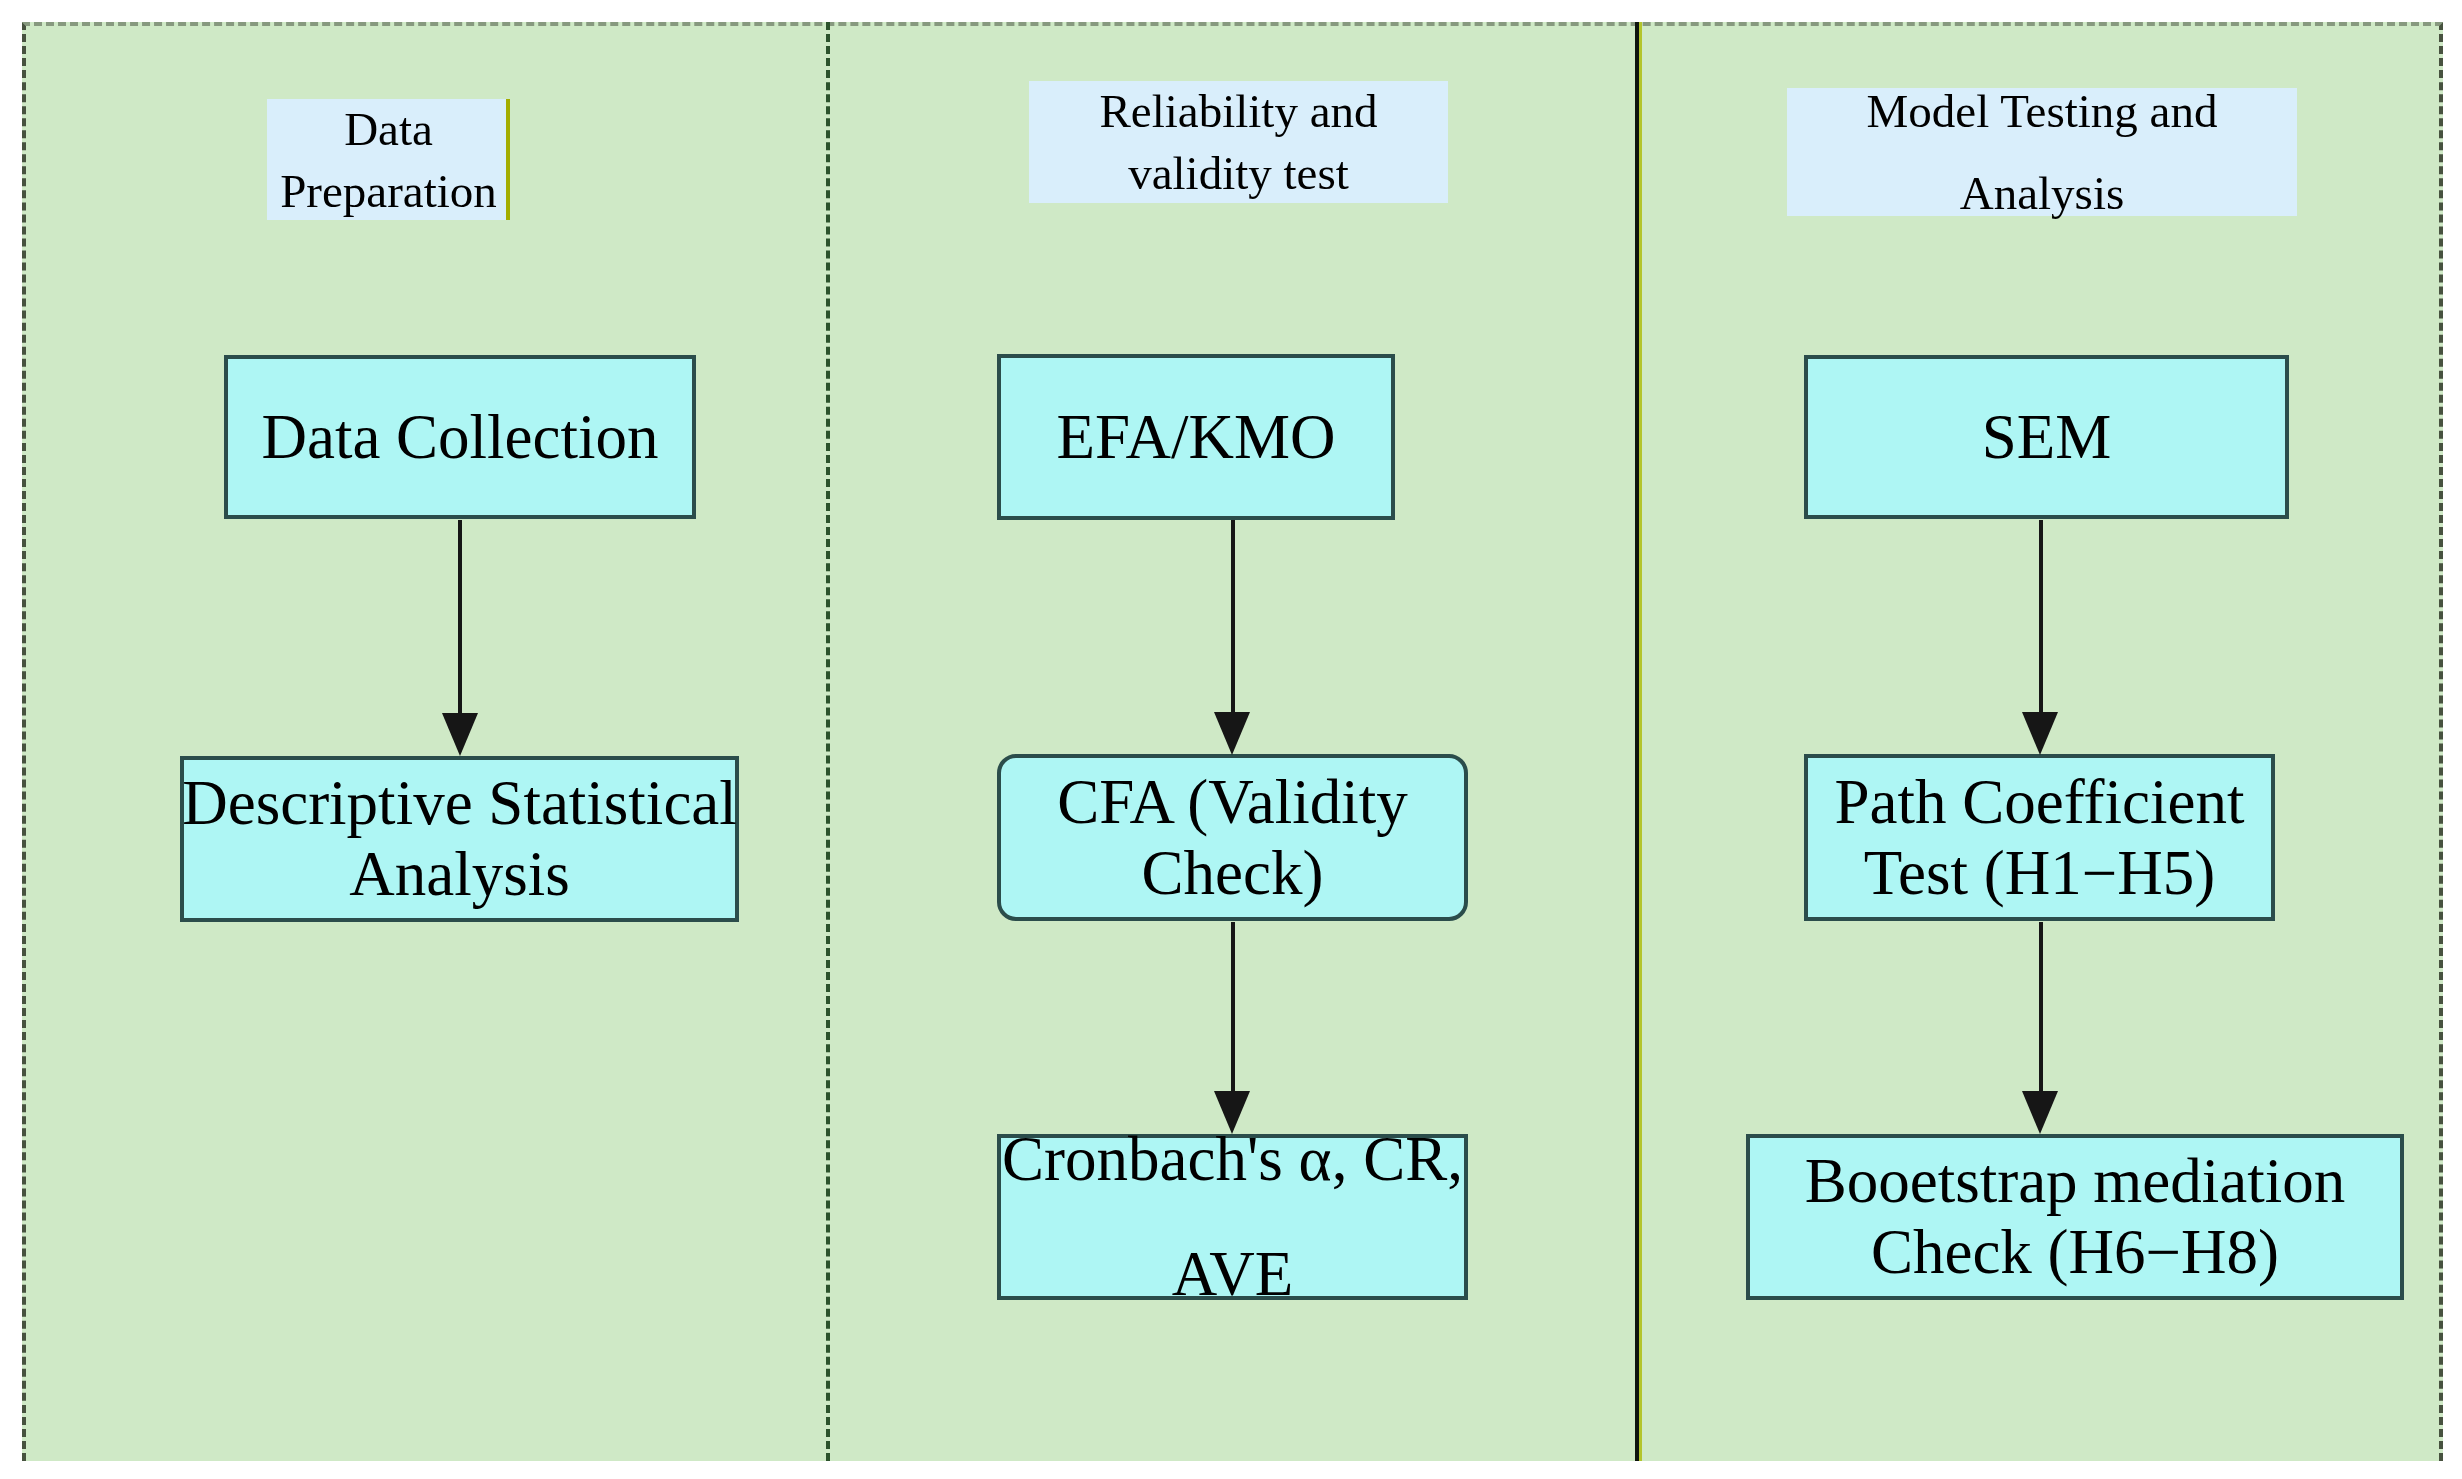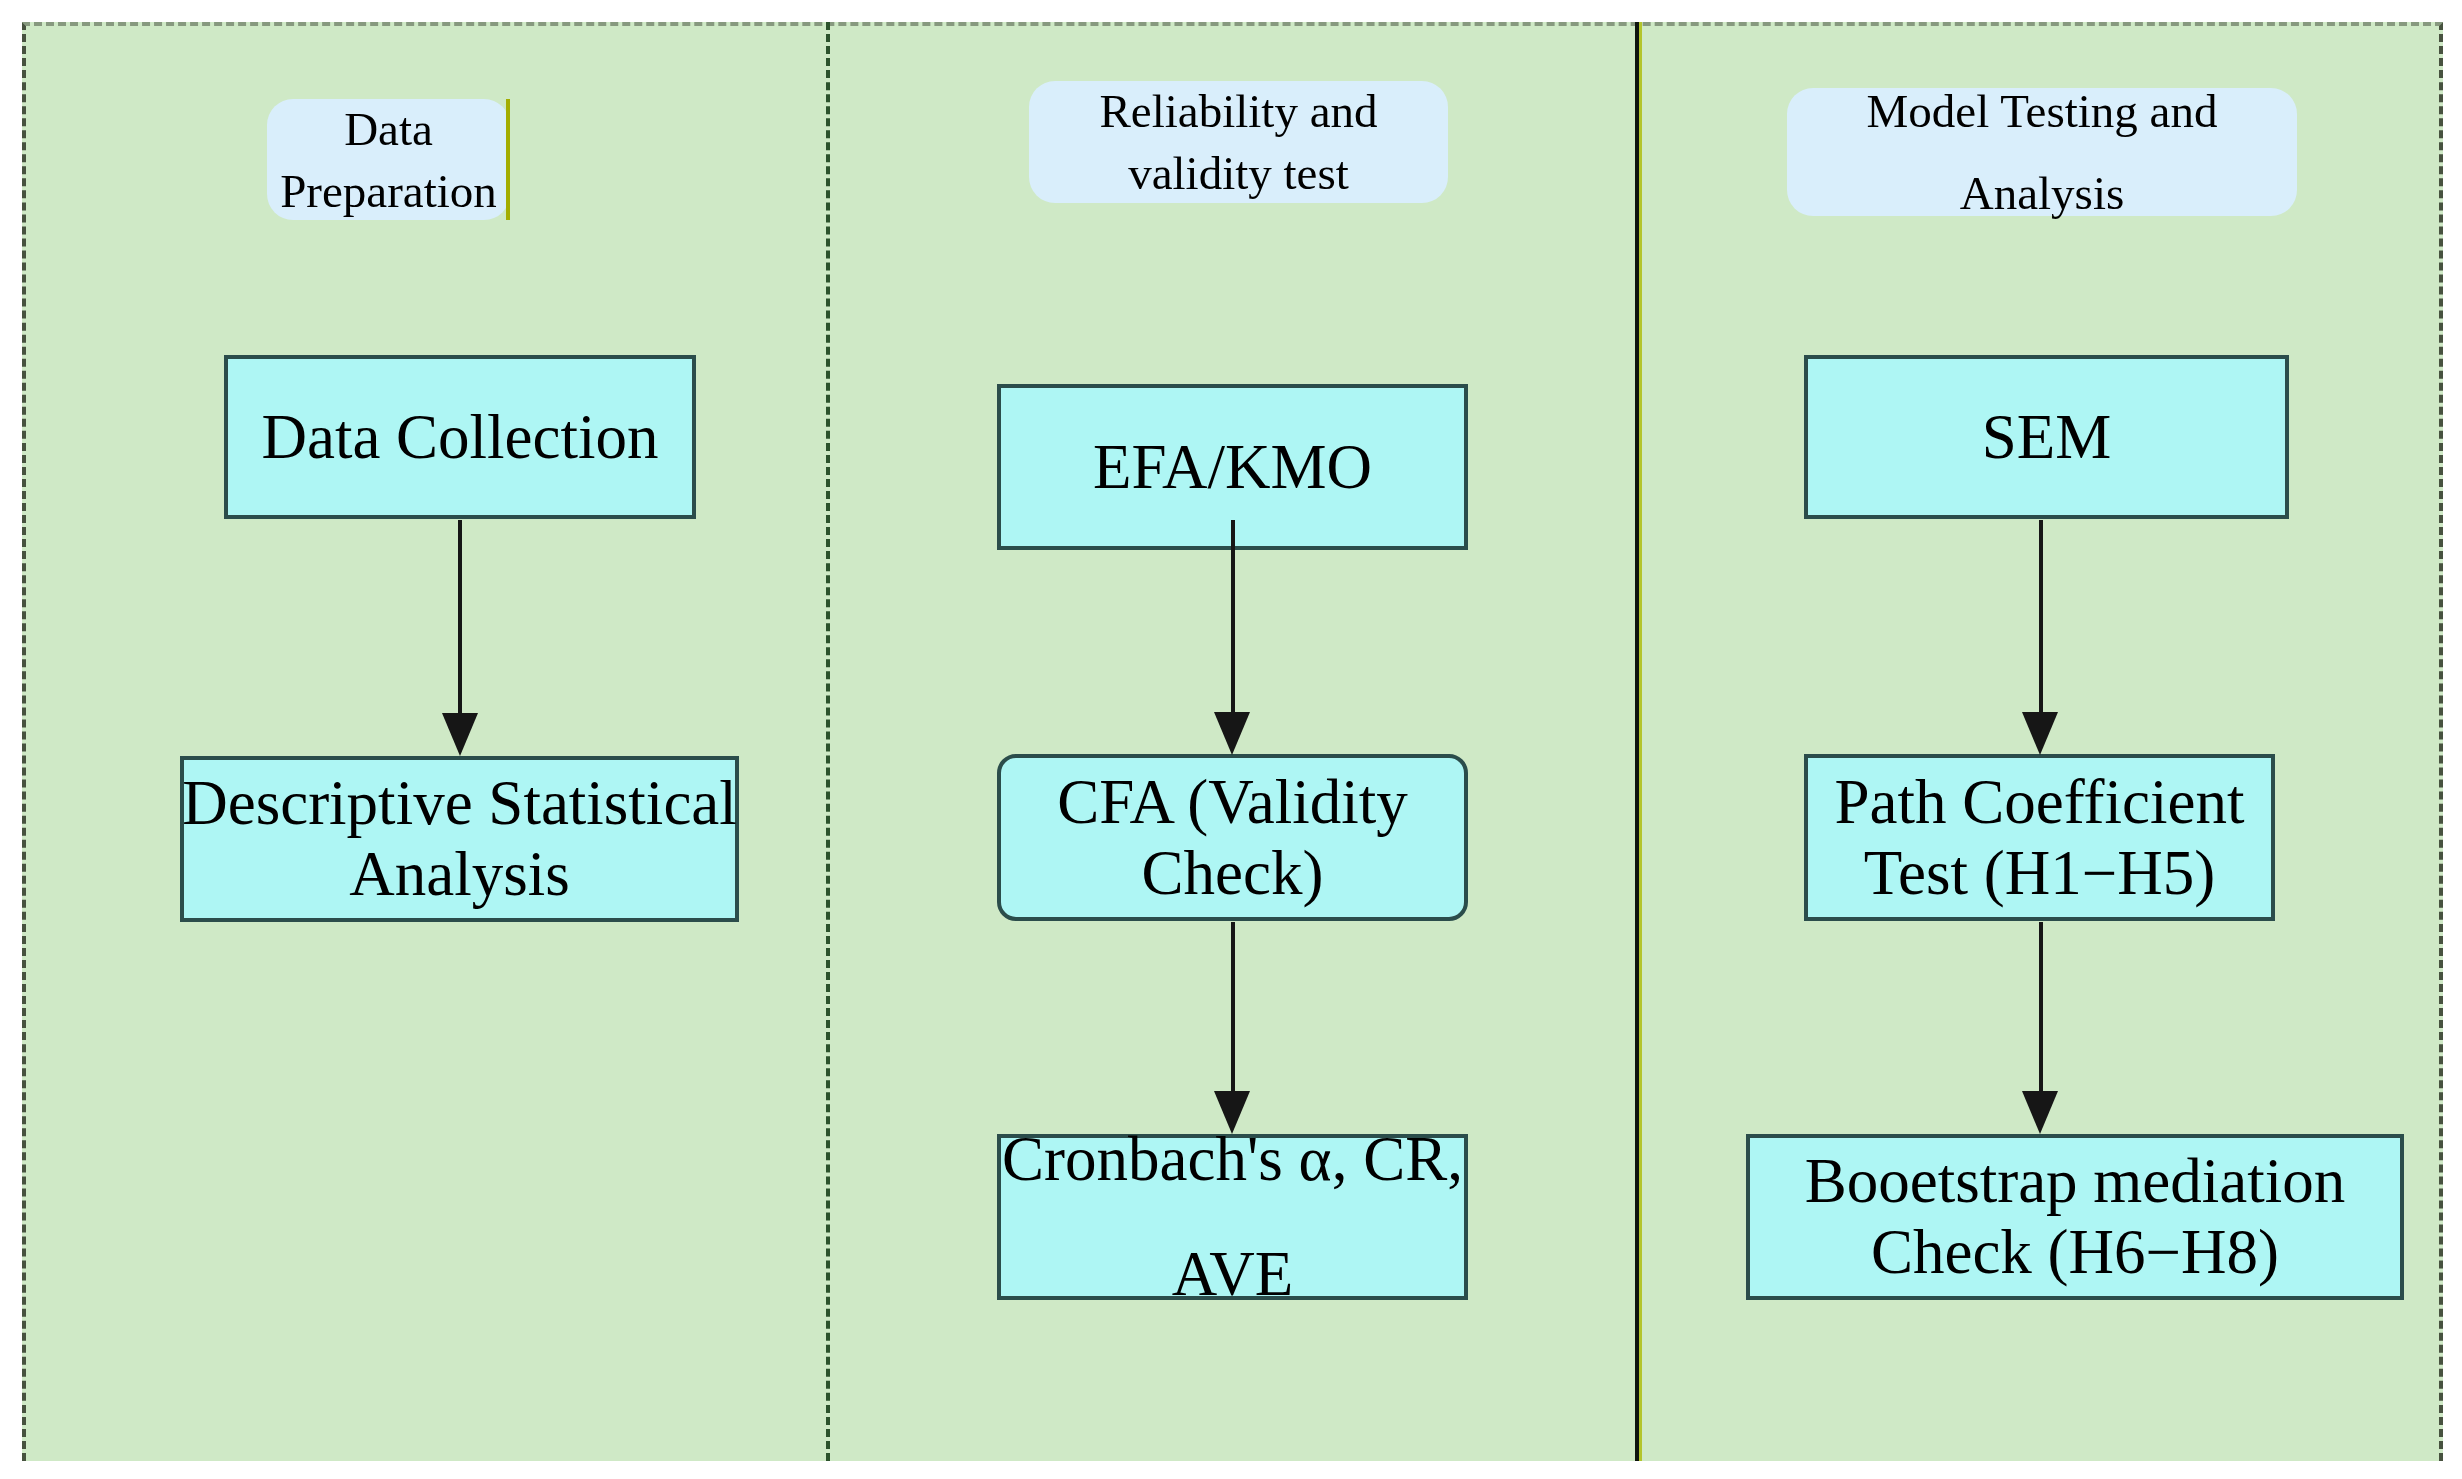--- a/index.html
+++ b/index.html
@@ -27,21 +27,21 @@
   .divider-solid{
     position:absolute;left:1635px;top:22px;height:1439px;width:4px;
     background:#0e140e;
     border-right:3.2px solid #b3c52b;
   }
   .header{
     position:absolute;
     background:#d9eefb;
     display:flex;flex-direction:column;justify-content:center;align-items:center;
     text-align:center;
-    font-size:47px;line-height:62px;border-radius:26px;
+    font-size:47px;line-height:62px;
   }
   .caret{
     position:absolute;width:4px;background:#a3ad00;
   }
   .fbox{
     position:absolute;
     box-sizing:border-box;
     background:#aef6f4;
     border:4px solid #2b4d4b;
     display:flex;flex-direction:column;justify-content:center;align-items:center;
@@ -87,21 +87,21 @@
 
   <div class="fbox" style="left:224px;top:355px;width:472px;height:164px;">
     <div class="txt">Data Collection</div>
   </div>
 
   <div class="fbox" style="left:180px;top:756px;width:559px;height:166px;">
     <div class="txt">Descriptive Statistical</div>
     <div class="txt">Analysis</div>
   </div>
 
-  <div class="fbox" style="left:997px;top:354px;width:471px;height:166px;margin-top:30px;">
+  <div class="fbox" style="left:997px;top:354px;width:398px;height:166px;">
     <div class="txt">EFA/KMO</div>
   </div>
 
   <div class="fbox" style="left:997px;top:754px;width:471px;height:167px;border-radius:19px;">
     <div class="txt">CFA (Validity</div>
     <div class="txt">Check)</div>
   </div>
 
   <div class="fbox" style="left:997px;top:1134px;width:471px;height:166px;gap:44px;">
     <div class="txt">Cronbach's α, CR,</div>

